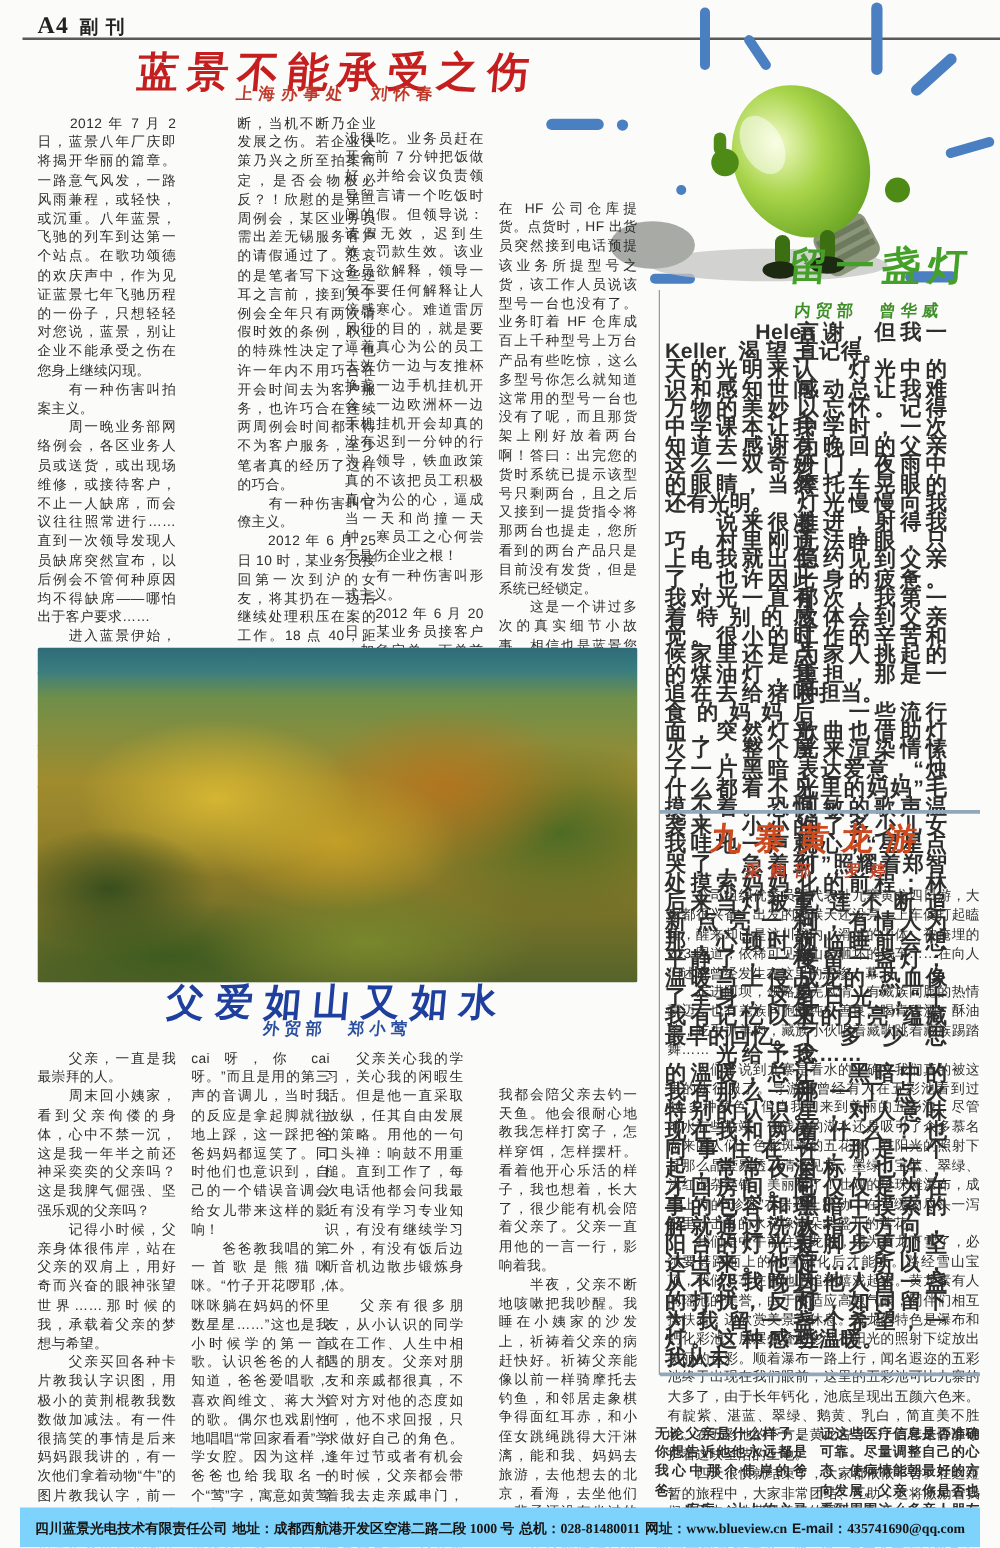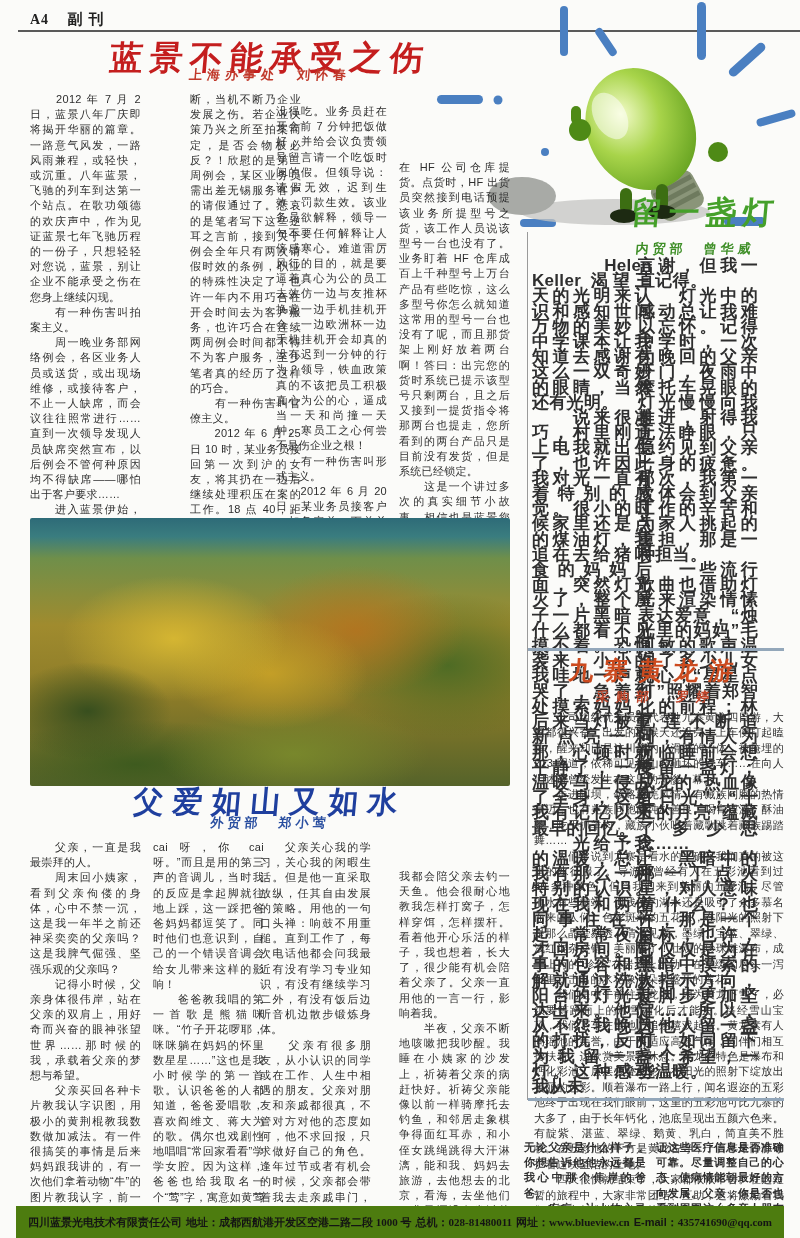--- a/index.html
+++ b/index.html
@@ -1,20 +1,20 @@
 <!DOCTYPE html>
 <html><head>
 <meta charset="utf-8">
 <style>
   html,body{margin:0;padding:0;}
   .page{position:relative;width:800px;height:1238px;background:#fbfbf9;overflow:hidden;
         font-family:"Liberation Sans","DejaVu Sans",sans-serif;}
   .masthead{position:absolute;left:30px;top:10px;color:#222;}
-  .masthead .ed{font-family:"Liberation Serif","DejaVu Serif",serif;font-size:14px;font-weight:bold;letter-spacing:1px;}
-  .masthead .sec{font-size:15px;font-weight:bold;letter-spacing:6px;margin-left:14px;}
+  .masthead .ed{font-family:"Liberation Serif","DejaVu Serif",serif;font-size:19px;font-weight:bold;letter-spacing:1px;}
+  .masthead .sec{font-size:15px;font-weight:bold;letter-spacing:6px;margin-left:4px;}
   .head-rule{position:absolute;left:18px;right:0;top:30px;border-top:2px solid #5a5a5a;}
   .col{position:absolute;width:111px;font-size:11px;line-height:15.2px;text-align:justify;
        white-space:pre-line;font-weight:normal;color:#2e2e2e;letter-spacing:0.3px;}
   .brush{font-family:"Liberation Serif","DejaVu Serif",serif;font-weight:bold;transform:skewX(-5deg);}
   .title-main{position:absolute;left:30px;width:480px;top:36px;text-align:center;font-size:33px;
               letter-spacing:7px;color:#c41e1e;}
   .byline-main{position:absolute;left:30px;width:480px;top:66px;text-align:center;font-size:13px;
                font-weight:bold;letter-spacing:5px;color:#c0392b;}
   .photo{position:absolute;left:30px;top:518px;width:480px;height:268px;border-radius:2px;
          background:
@@ -40,21 +40,21 @@
            text-align:justify;white-space:pre-line;font-weight:bold;color:#2e2e2e;letter-spacing:0.3px;}
   .hrule{position:absolute;left:528px;width:256px;height:0;border-top:3px solid #93a7ba;}
   .title-jz{position:absolute;left:528px;top:654px;width:256px;text-align:center;font-size:25px;
             letter-spacing:10px;color:#cc4a1e;}
   .byline-jz{position:absolute;left:528px;top:688px;width:256px;text-align:center;font-size:13px;
              font-weight:bold;letter-spacing:7px;color:#c0452a;}
   .jzbody{position:absolute;left:534px;top:710px;width:250px;height:384px;font-size:11px;line-height:15.4px;
           text-align:justify;white-space:pre-line;font-weight:normal;color:#2e2e2e;letter-spacing:0.3px;}
   .contcol{position:absolute;top:1112px;height:104px;font-size:11px;line-height:15.2px;text-align:justify;
            white-space:pre-line;font-weight:bold;color:#2e2e2e;letter-spacing:0.3px;margin-top:28px;}
-  .footer{position:absolute;left:16px;top:1206px;width:768px;height:32px;background:#4d7c0f;
+  .footer{position:absolute;left:16px;top:1206px;width:768px;height:32px;background:#7dd3fc;
           display:flex;align-items:center;justify-content:space-between;padding:0 12px;box-sizing:border-box;}
   .footer span{font-size:11px;font-weight:bold;color:#141414;white-space:nowrap;}
   .footer .val{font-family:"Liberation Serif","DejaVu Serif",serif;}
 </style>
 </head>
 <body>
 
 <div class="page">
 
   <div class="masthead">

